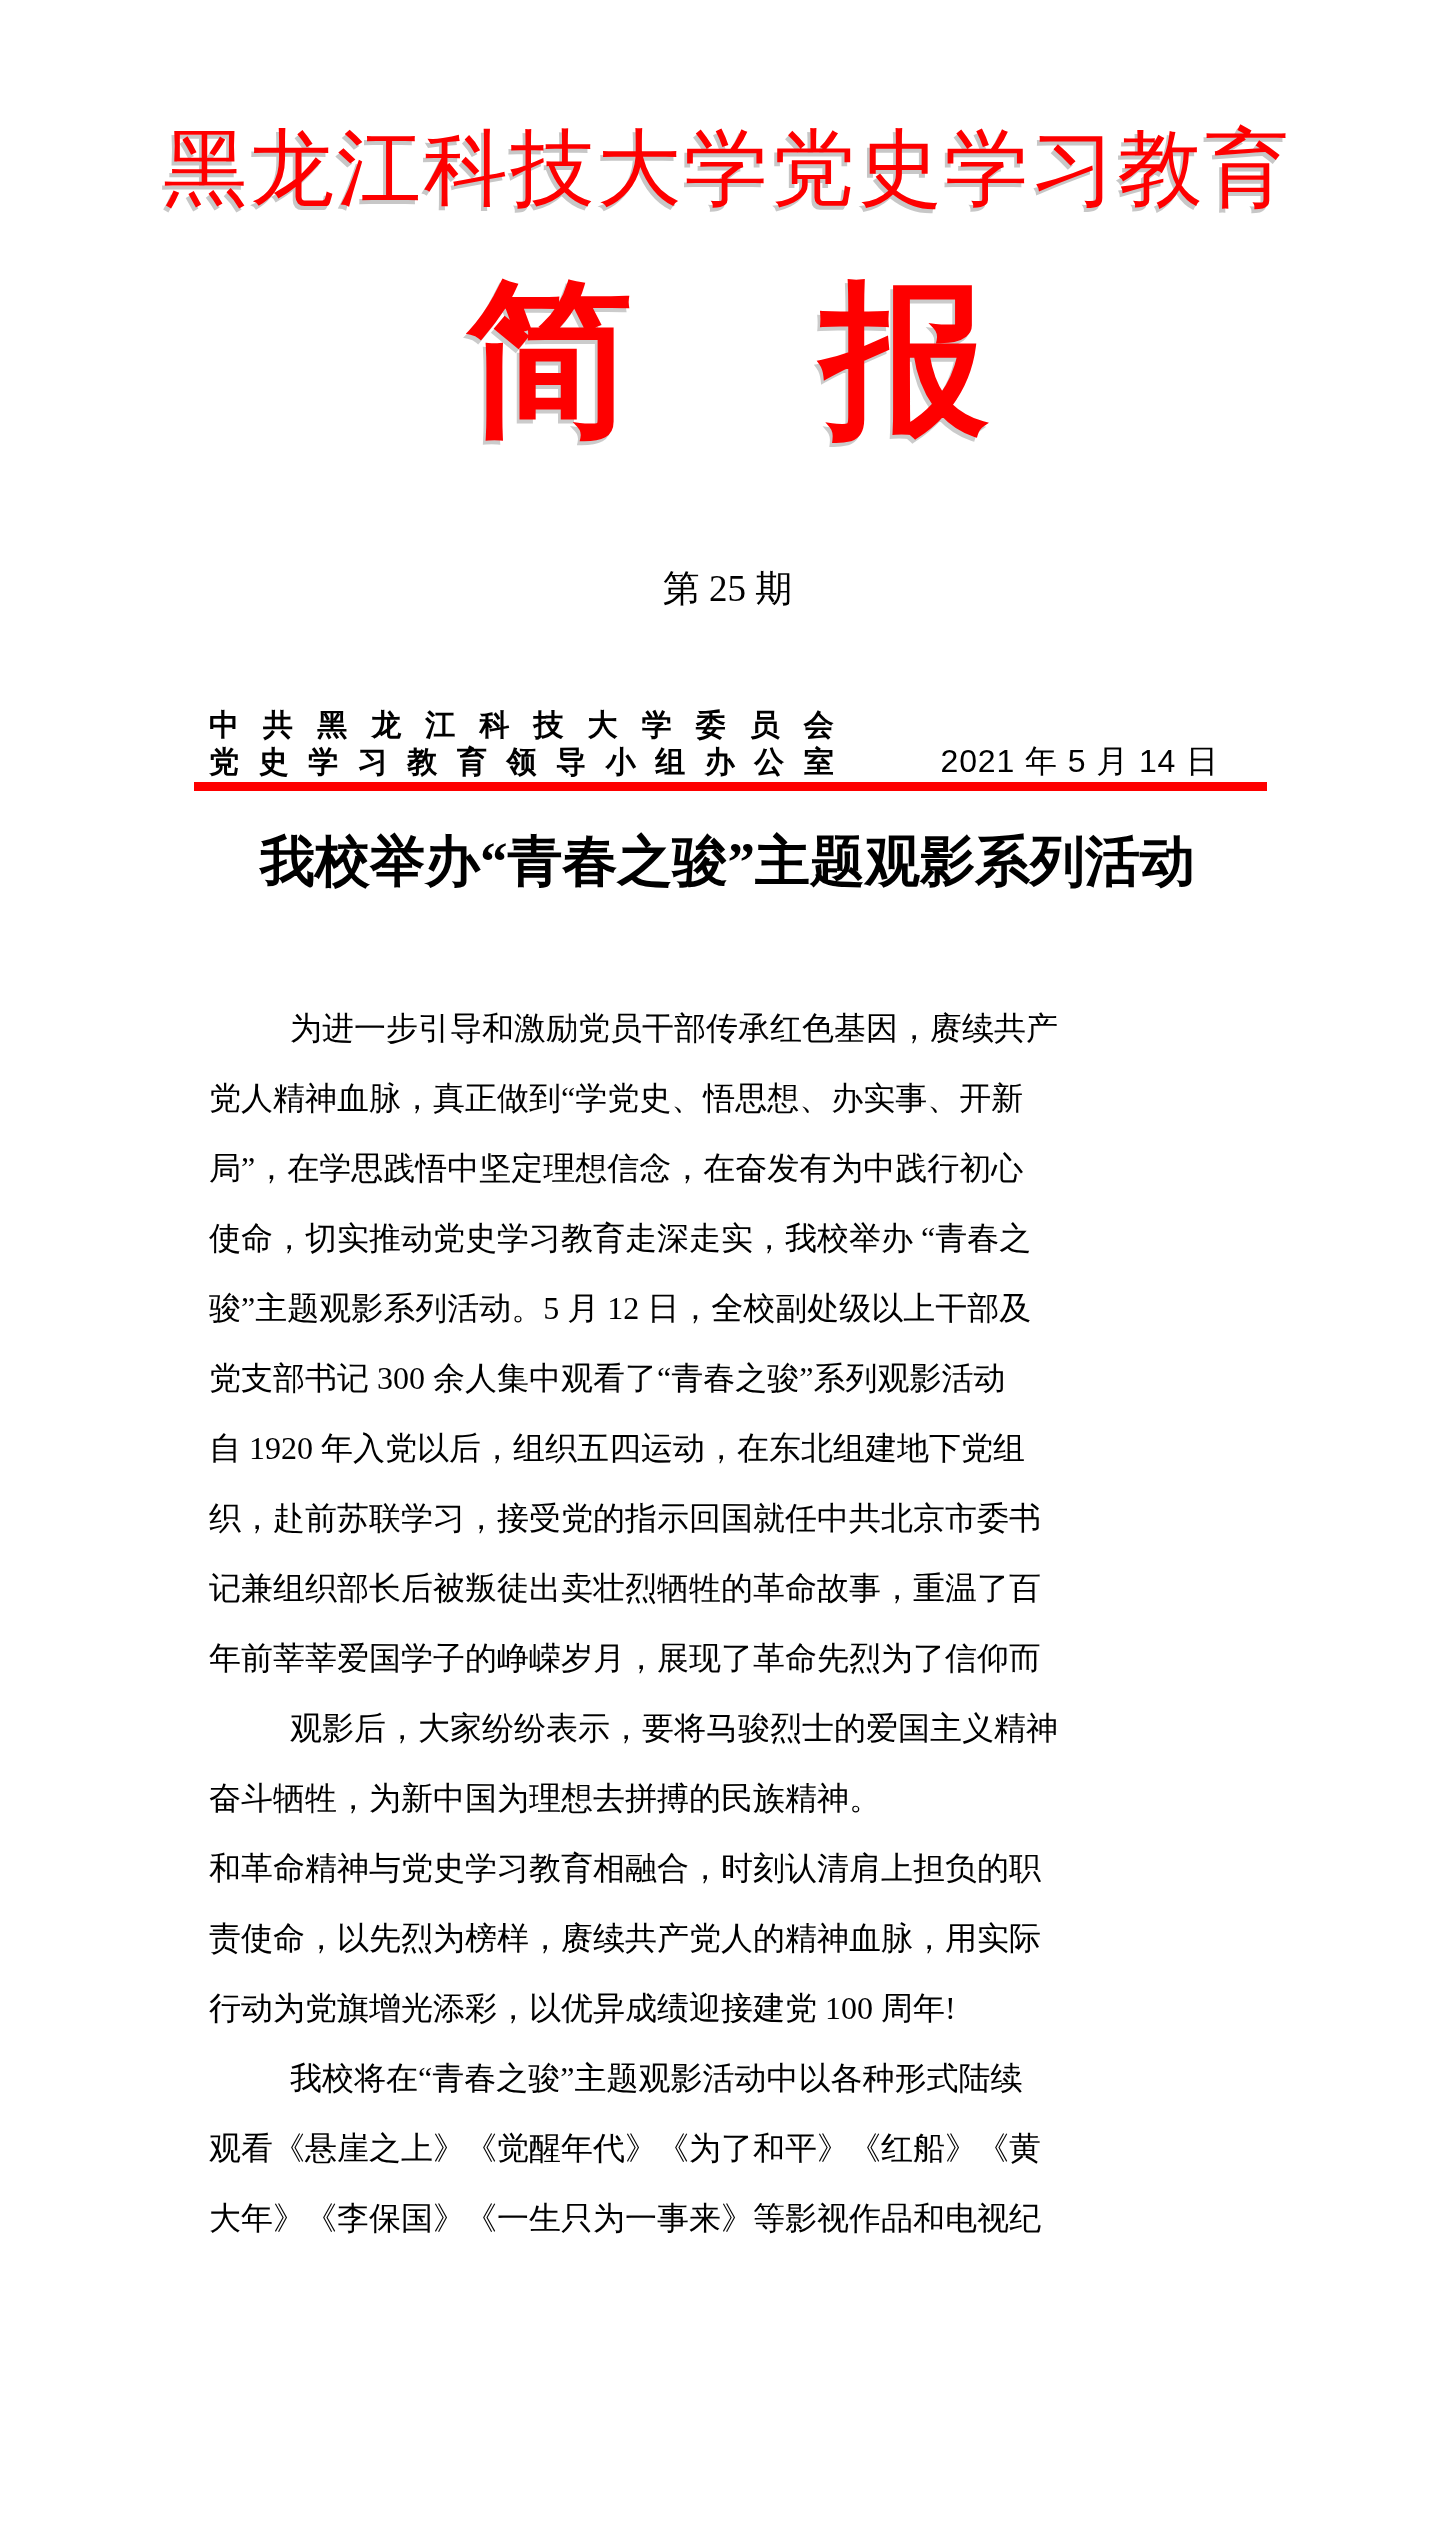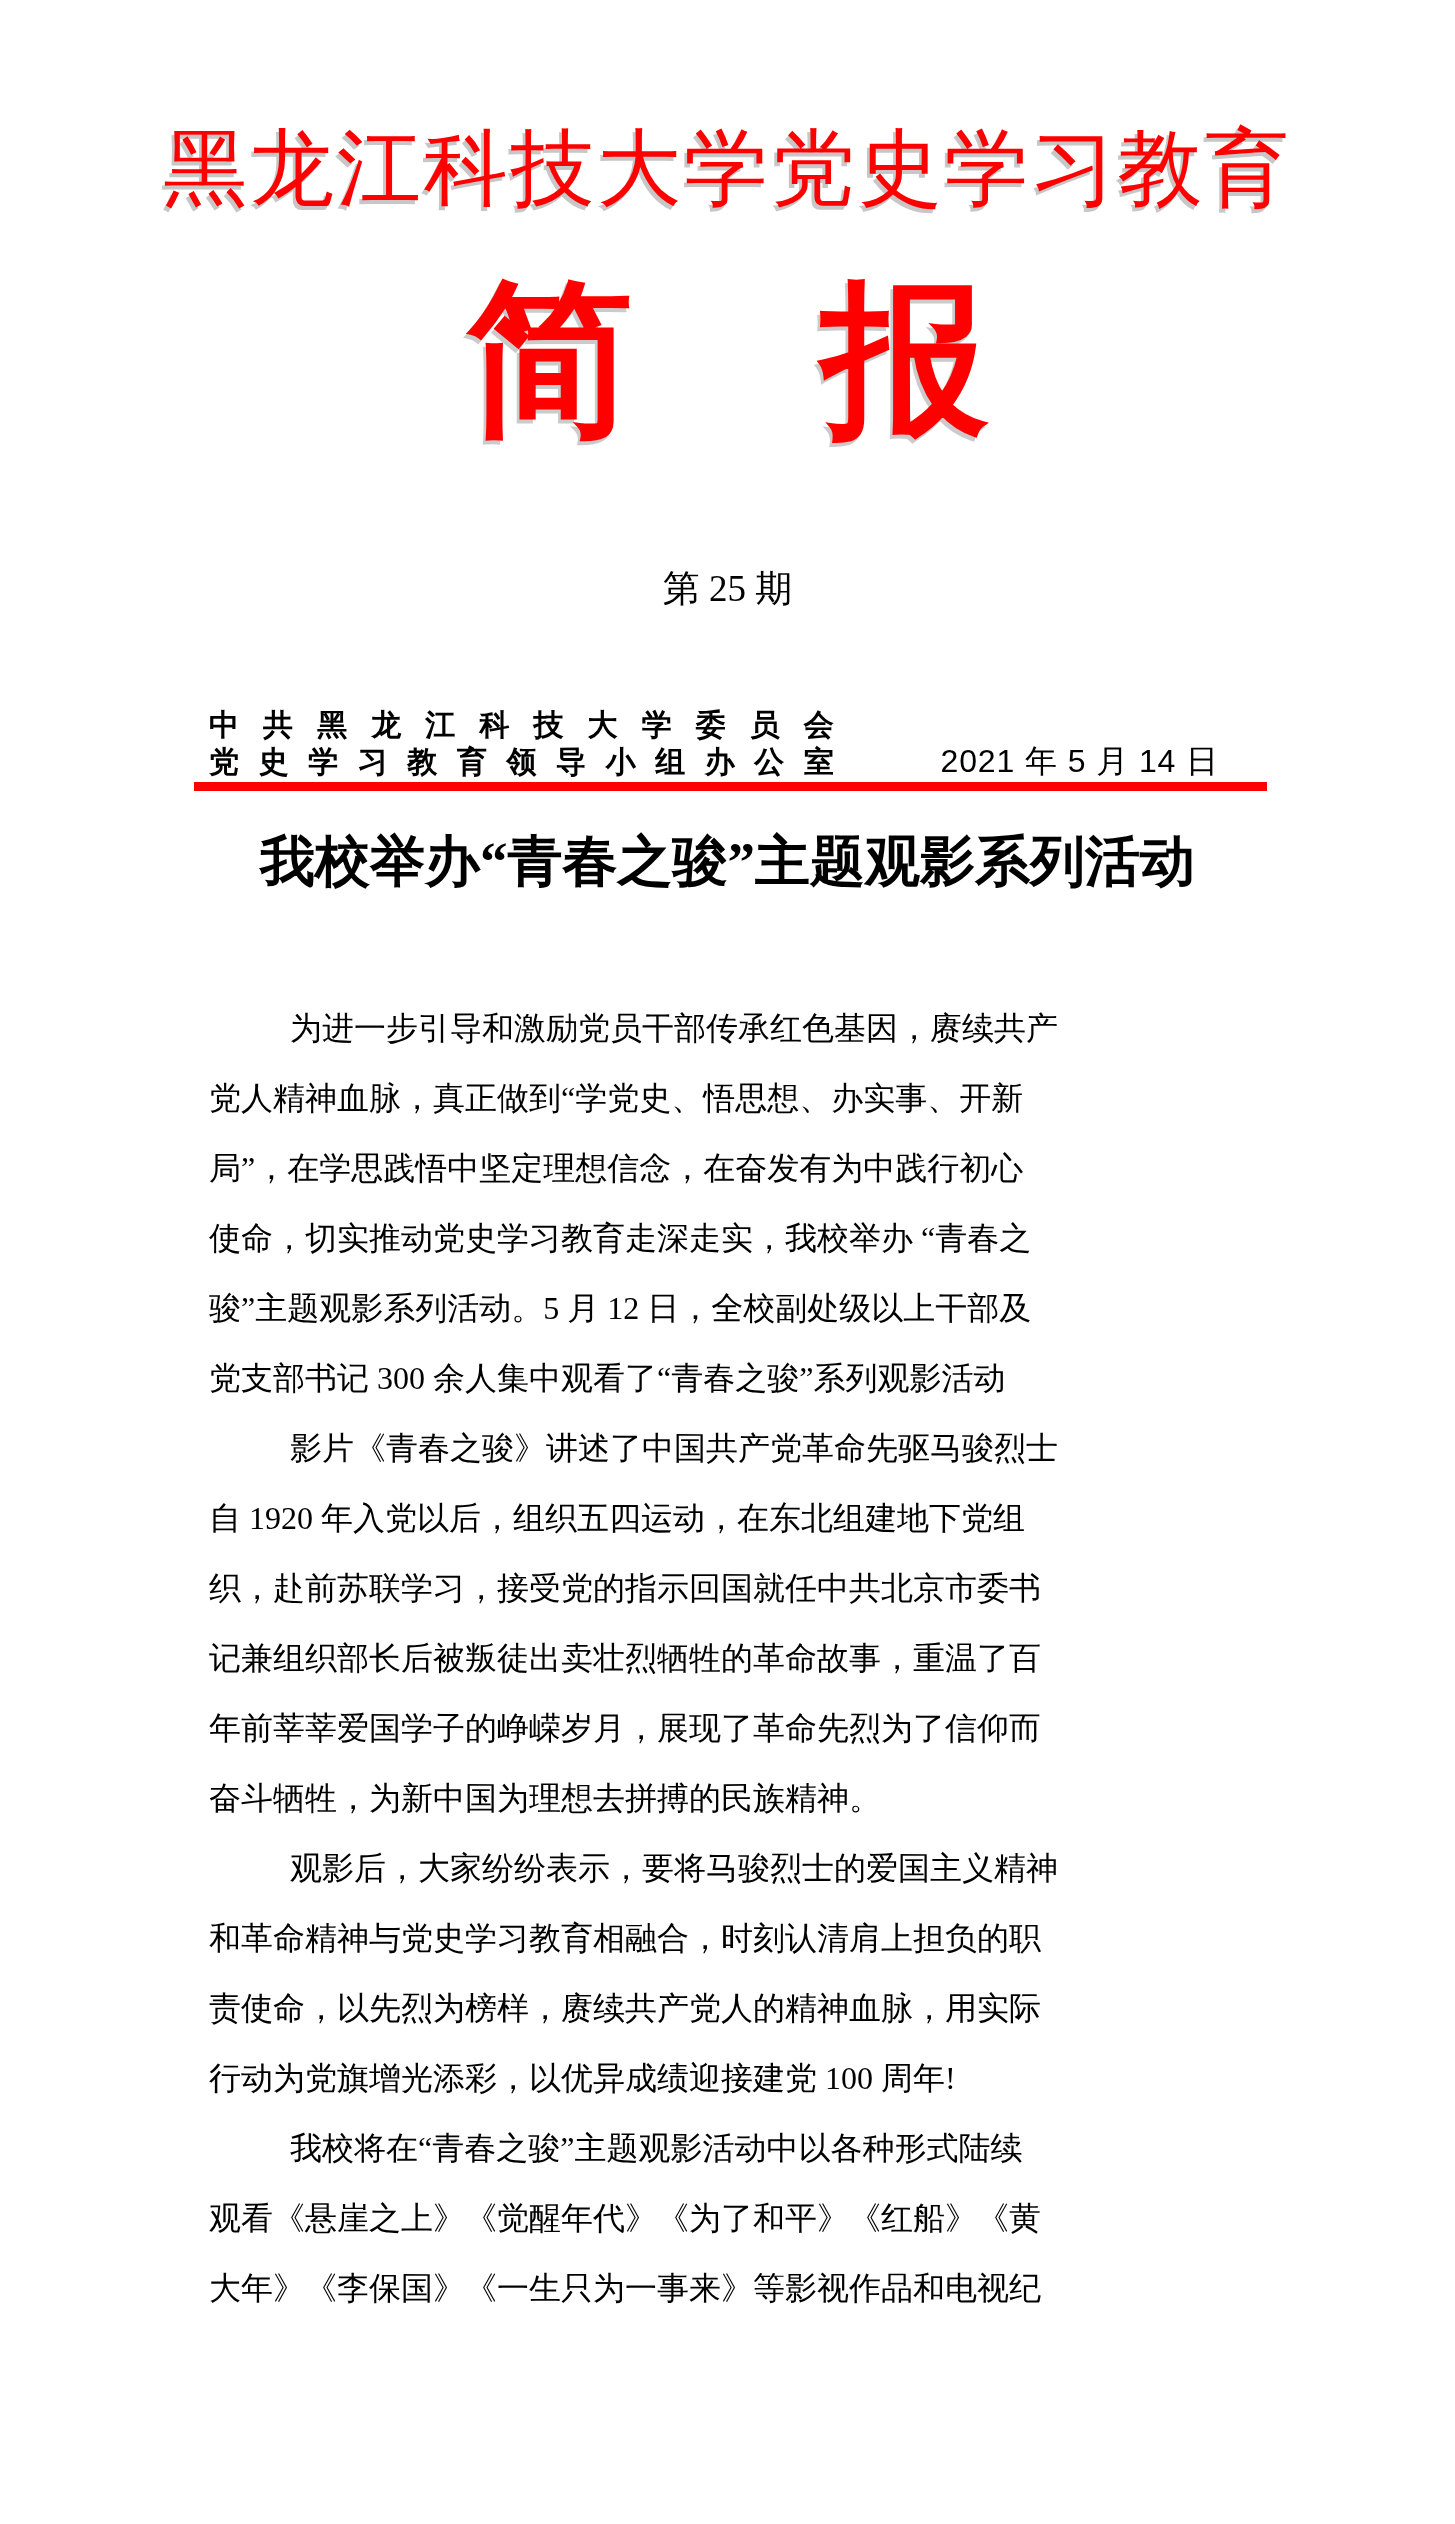--- a/index.html
+++ b/index.html
@@ -162,27 +162,26 @@
   <main>
     <h1 class="article-title">我校举办“青春之骏”主题观影系列活动</h1>
 
     <div class="article-body">
         <div class="body-line indent">为进一步引导和激励党员干部传承红色基因，赓续共产</div>
         <div class="body-line">党人精神血脉，真正做到“学党史、悟思想、办实事、开新</div>
         <div class="body-line">局”，在学思践悟中坚定理想信念，在奋发有为中践行初心</div>
         <div class="body-line">使命，切实推动党史学习教育走深走实，我校举办 “青春之</div>
         <div class="body-line">骏”主题观影系列活动。5 月 12 日，全校副处级以上干部及</div>
         <div class="body-line">党支部书记 300 余人集中观看了“青春之骏”系列观影活动</div>
-        <div class="body-line indent">影片《青春之骏》讲述了中国共产党革命先驱马骏烈士</div>
         <div class="body-line">自 1920 年入党以后，组织五四运动，在东北组建地下党组</div>
         <div class="body-line">织，赴前苏联学习，接受党的指示回国就任中共北京市委书</div>
         <div class="body-line">记兼组织部长后被叛徒出卖壮烈牺牲的革命故事，重温了百</div>
         <div class="body-line">年前莘莘爱国学子的峥嵘岁月，展现了革命先烈为了信仰而</div>
+        <div class="body-line indent">观影后，大家纷纷表示，要将马骏烈士的爱国主义精神</div>
         <div class="body-line">奋斗牺牲，为新中国为理想去拼搏的民族精神。</div>
-        <div class="body-line indent">观影后，大家纷纷表示，要将马骏烈士的爱国主义精神</div>
         <div class="body-line">和革命精神与党史学习教育相融合，时刻认清肩上担负的职</div>
         <div class="body-line">责使命，以先烈为榜样，赓续共产党人的精神血脉，用实际</div>
         <div class="body-line">行动为党旗增光添彩，以优异成绩迎接建党 100 周年!</div>
         <div class="body-line indent">我校将在“青春之骏”主题观影活动中以各种形式陆续</div>
         <div class="body-line">观看《悬崖之上》《觉醒年代》《为了和平》《红船》《黄</div>
         <div class="body-line">大年》《李保国》《一生只为一事来》等影视作品和电视纪</div>
       </div>
   </main>
 
 </div>

